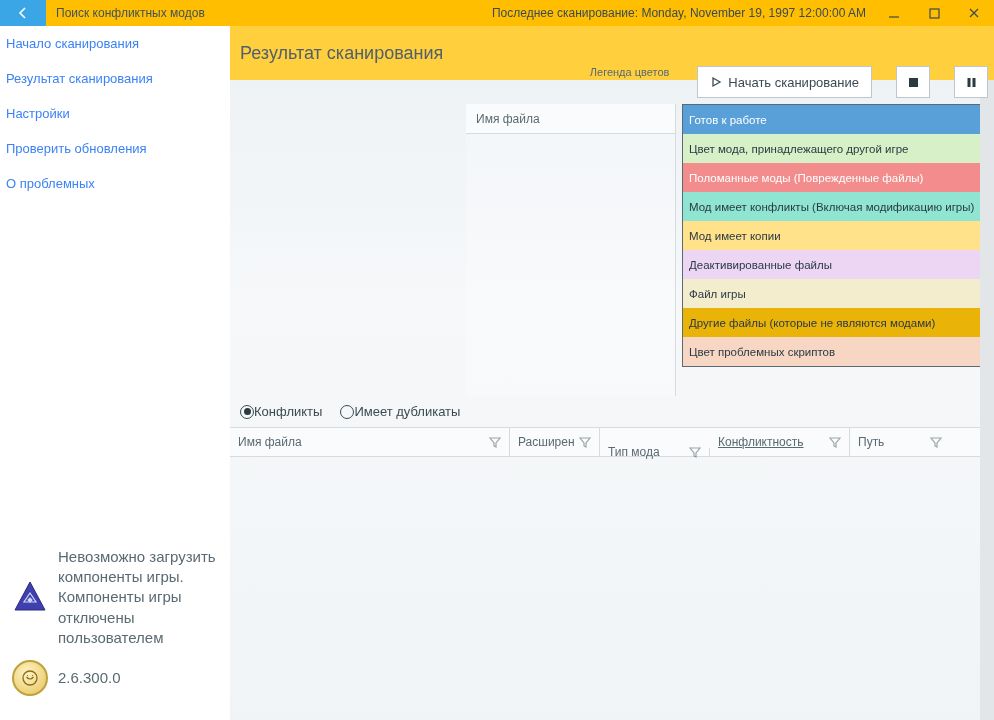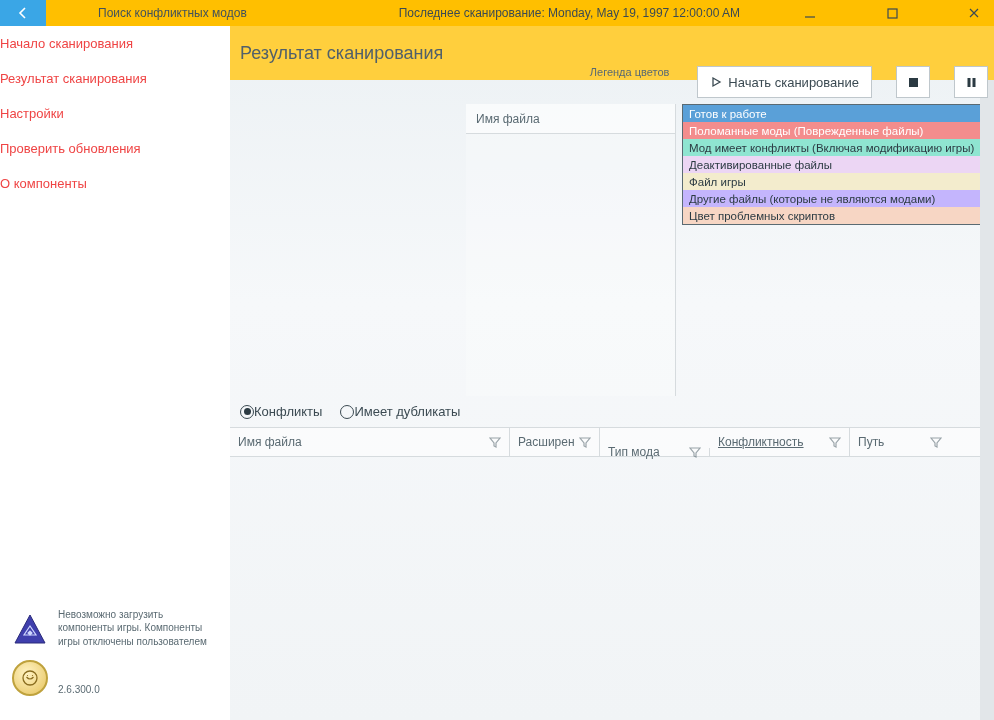--- a/index.html
+++ b/index.html
@@ -1,32 +1,32 @@
 <!DOCTYPE html>
 <html><head>
 <meta charset="utf-8">
 <style>
 * { box-sizing: border-box; margin: 0; padding: 0; font-family: "Segoe UI", Tahoma, sans-serif; }
 html, body { width: 994px; height: 720px; overflow: hidden; background: #f2f4f6; }
 
 
-.titlebar { display: flex; align-items: center; height: 26px; background: #ffbf00; color: #43525a; font-size: 12px; gap: 42px; }
+.titlebar { display: flex; align-items: center; height: 26px; background: #ffbf00; color: #43525a; font-size: 12px; }
 .titlebar .back { width: 46px; height: 26px; background: #3aa6e6; display: flex; align-items: center; justify-content: center; }
 .titlebar .title-text { padding-left: 10px; flex: 0 0 auto; }
 .titlebar .spacer { flex: 1; }
 .titlebar .last-scan { padding-right: 8px; color: #3b4a52; }
 .win-btn { width: 40px; height: 26px; display: flex; align-items: center; justify-content: center; }
 .win-btn svg { stroke: #3b4a52; }
 
 
 .layout { display: flex; height: calc(720px - 26px); }
 .sidebar { width: 248px; background: #fff; display: flex; flex-direction: column; }
-.nav-item { padding: 10px 0; font-size: 13px; color: #ef4444; cursor: pointer; }
+.nav-item { padding: 10px 0; font-size: 13px; color: #3b82f6; cursor: pointer; margin-left: 6px; }
 .sidebar-bottom { margin-top: auto; padding: 0 12px 24px 12px; }
-.info-row { display: flex; align-items: flex-end; gap: 10px; margin-top: 12px; font-size: 10px; color: #5a6a72; }
+.info-row { display: flex; align-items: center; gap: 10px; margin-top: 12px; font-size: 15px; color: #5a6a72; }
 .diamond-icon { width: 36px; height: 36px; flex: 0 0 36px; display: flex; align-items: center; justify-content: center; }
 .coin-icon { width: 36px; height: 36px; border-radius: 50%; background: radial-gradient(circle at 40% 35%, #fff3c4, #e6c35c); border: 2px solid #bfa23d; display: flex; align-items: center; justify-content: center; }
 .info-text { line-height: 1.35; }
 
 
 .content { flex: 1; position: relative; display: flex; flex-direction: column; background: linear-gradient(180deg,#ecf1f4,#f6f8fa 40%,#f1f4f6); }
 
 .content-head { height: 54px; background: #ffcf3d; display: flex; align-items: center; padding-left: 10px; position: relative; }
 .content-head .title { font-size: 18px; color: #51606a; }
 .toolbar { position: absolute; right: 6px; bottom: -18px; display: flex; align-items: flex-start; gap: 24px; }
@@ -34,21 +34,21 @@
 .btn { height: 32px; background: #fff; border: 1px solid #bfc7cc; font-size: 13px; color: #3b4a52; display: flex; align-items: center; justify-content: center; padding: 8px 12px; cursor: pointer; }
 .btn.icon-only { width: 34px; padding: 0; }
 .btn svg { flex: 0 0 auto; }
 
 
 .upper { display: flex; margin-top: 24px; height: 292px; padding: 0 6px 0 0; }
 .file-col { width: 236px; }
 .file-pane { flex: 1; border-right: 1px solid #d6dbde; background: rgba(255,255,255,0.25); position: relative; min-width: 210px; }
 .file-header { height: 30px; border-bottom: 1px solid #d6dbde; display: flex; align-items: center; padding-left: 10px; font-size: 12px; color: #5a6a72; background: rgba(255,255,255,0.5); }
 .legend-panel { width: 306px; border: 1px solid #5a6a72; background: #fff; align-self: flex-start; margin-left: 6px; }
-.legend-row { font-size: 11.5px; padding: 2px 6px; color: #2b3a42; display: flex; align-items: center; height: 17px; }
+.legend-row { font-size: 11.5px; padding: 2px 6px; color: #2b3a42; display: flex; align-items: center; height: 29px; }
 
 
 .radio-row { display: flex; gap: 18px; padding: 8px 10px; font-size: 13px; color: #3b4a52; align-items: center; }
 .radio { display: flex; align-items: center; gap: 0; cursor: pointer; }
 .radio .dot { width: 14px; height: 14px; border-radius: 50%; border: 1.5px solid #3b4a52; display: flex; align-items: center; justify-content: center; }
 .radio.checked .dot::after { content: ""; width: 7px; height: 7px; border-radius: 50%; background: #2b3a42; }
 
 
 .table-head { display: flex; border-top: 1px solid #d6dbde; border-bottom: 1px solid #d6dbde; background: rgba(255,255,255,0.55); height: 30px; align-items: stretch; font-size: 12px; color: #5a6a72; }
 .th { display: flex; align-items: center; justify-content: space-between; padding: 0 8px; border-right: 1px solid #d6dbde; }
@@ -65,21 +65,21 @@
 <body>
 
 <div class="titlebar">
   <div class="back">
     <svg class="svg-icon" width="16" height="16" viewBox="0 0 16 16" fill="none" stroke="#fff" stroke-width="1.6">
         <path d="M10 3 L5 8 L10 13"></path>
       </svg>
   </div>
   <div class="title-text">Поиск конфликтных модов</div>
   <div class="spacer"></div>
-  <div class="last-scan">Последнее сканирование: Monday, May 19, 1997 12:00:00 AM</div>
+  <div class="last-scan">Последнее сканирование: Monday, November 19, 1997 12:00:00 AM</div>
   <div class="win-btn">
     <svg width="12" height="12" viewBox="0 0 12 12" stroke-width="1.2" fill="none">
         <path d="M1 10 H11"></path>
       </svg>
   </div>
   <div class="win-btn">
     <svg width="11" height="11" viewBox="0 0 11 11" stroke-width="1.2" fill="none">
         <rect x="1" y="1" width="9" height="9"></rect>
       </svg>
   </div>
@@ -90,21 +90,21 @@
   </div>
 </div>
 
 <div class="layout">
 
   <div class="sidebar">
     <div class="nav-item">Начало сканирования</div>
     <div class="nav-item">Результат сканирования</div>
     <div class="nav-item">Настройки</div>
     <div class="nav-item">Проверить обновления</div>
-    <div class="nav-item">О компоненты</div>
+    <div class="nav-item">О проблемных</div>
 
     <div class="sidebar-bottom">
       <div class="info-row">
         <div class="diamond-icon">
           <svg width="34" height="34" viewBox="0 0 34 34">
               <path d="M17 2 L32 30 L2 30 Z" fill="#3f3fad" stroke="#2a2a7a"></path>
               <path d="M17 13 L23 22 L11 22 Z" fill="none" stroke="#cfd7ff" stroke-width="1.2"></path>
               <rect x="15" y="18" width="4" height="4" transform="rotate(45 17 20)" fill="#cfd7ff"></rect>
             </svg>
         </div>
@@ -153,25 +153,27 @@
 
     <div class="upper">
       <div class="file-col"></div>
       <div class="file-pane">
         <div class="file-header">
           <span>Имя файла</span>
         </div>
       </div>
       <div class="legend-panel" id="legend-panel">
           <div class="legend-row" style="background: rgb(90, 160, 216); color: rgb(255, 255, 255);">Готов к работе</div>
+          <div class="legend-row" style="background: rgb(215, 240, 199); color: rgb(43, 58, 66);">Цвет мода, принадлежащего другой игре</div>
           <div class="legend-row" style="background: rgb(243, 141, 141); color: rgb(255, 255, 255);">Поломанные моды (Поврежденные файлы)</div>
           <div class="legend-row" style="background: rgb(143, 229, 209); color: rgb(43, 58, 66);">Мод имеет конфликты (Включая модификацию игры)</div>
+          <div class="legend-row" style="background: rgb(255, 226, 138); color: rgb(43, 58, 66);">Мод имеет копии</div>
           <div class="legend-row" style="background: rgb(236, 214, 244); color: rgb(43, 58, 66);">Деактивированные файлы</div>
           <div class="legend-row" style="background: rgb(243, 236, 205); color: rgb(43, 58, 66);">Файл игры</div>
-          <div class="legend-row" style="background: #c4b5fd; color: rgb(43, 58, 66);">Другие файлы (которые не являются модами)</div>
+          <div class="legend-row" style="background: #eab308; color: rgb(43, 58, 66);">Другие файлы (которые не являются модами)</div>
           <div class="legend-row" style="background: rgb(247, 214, 196); color: rgb(43, 58, 66);">Цвет проблемных скриптов</div>
         </div>
     </div>
 
     <div class="radio-row">
       <div class="radio checked">
         <span class="dot"></span>
         <span>Конфликты</span>
       </div>
       <div class="radio">

